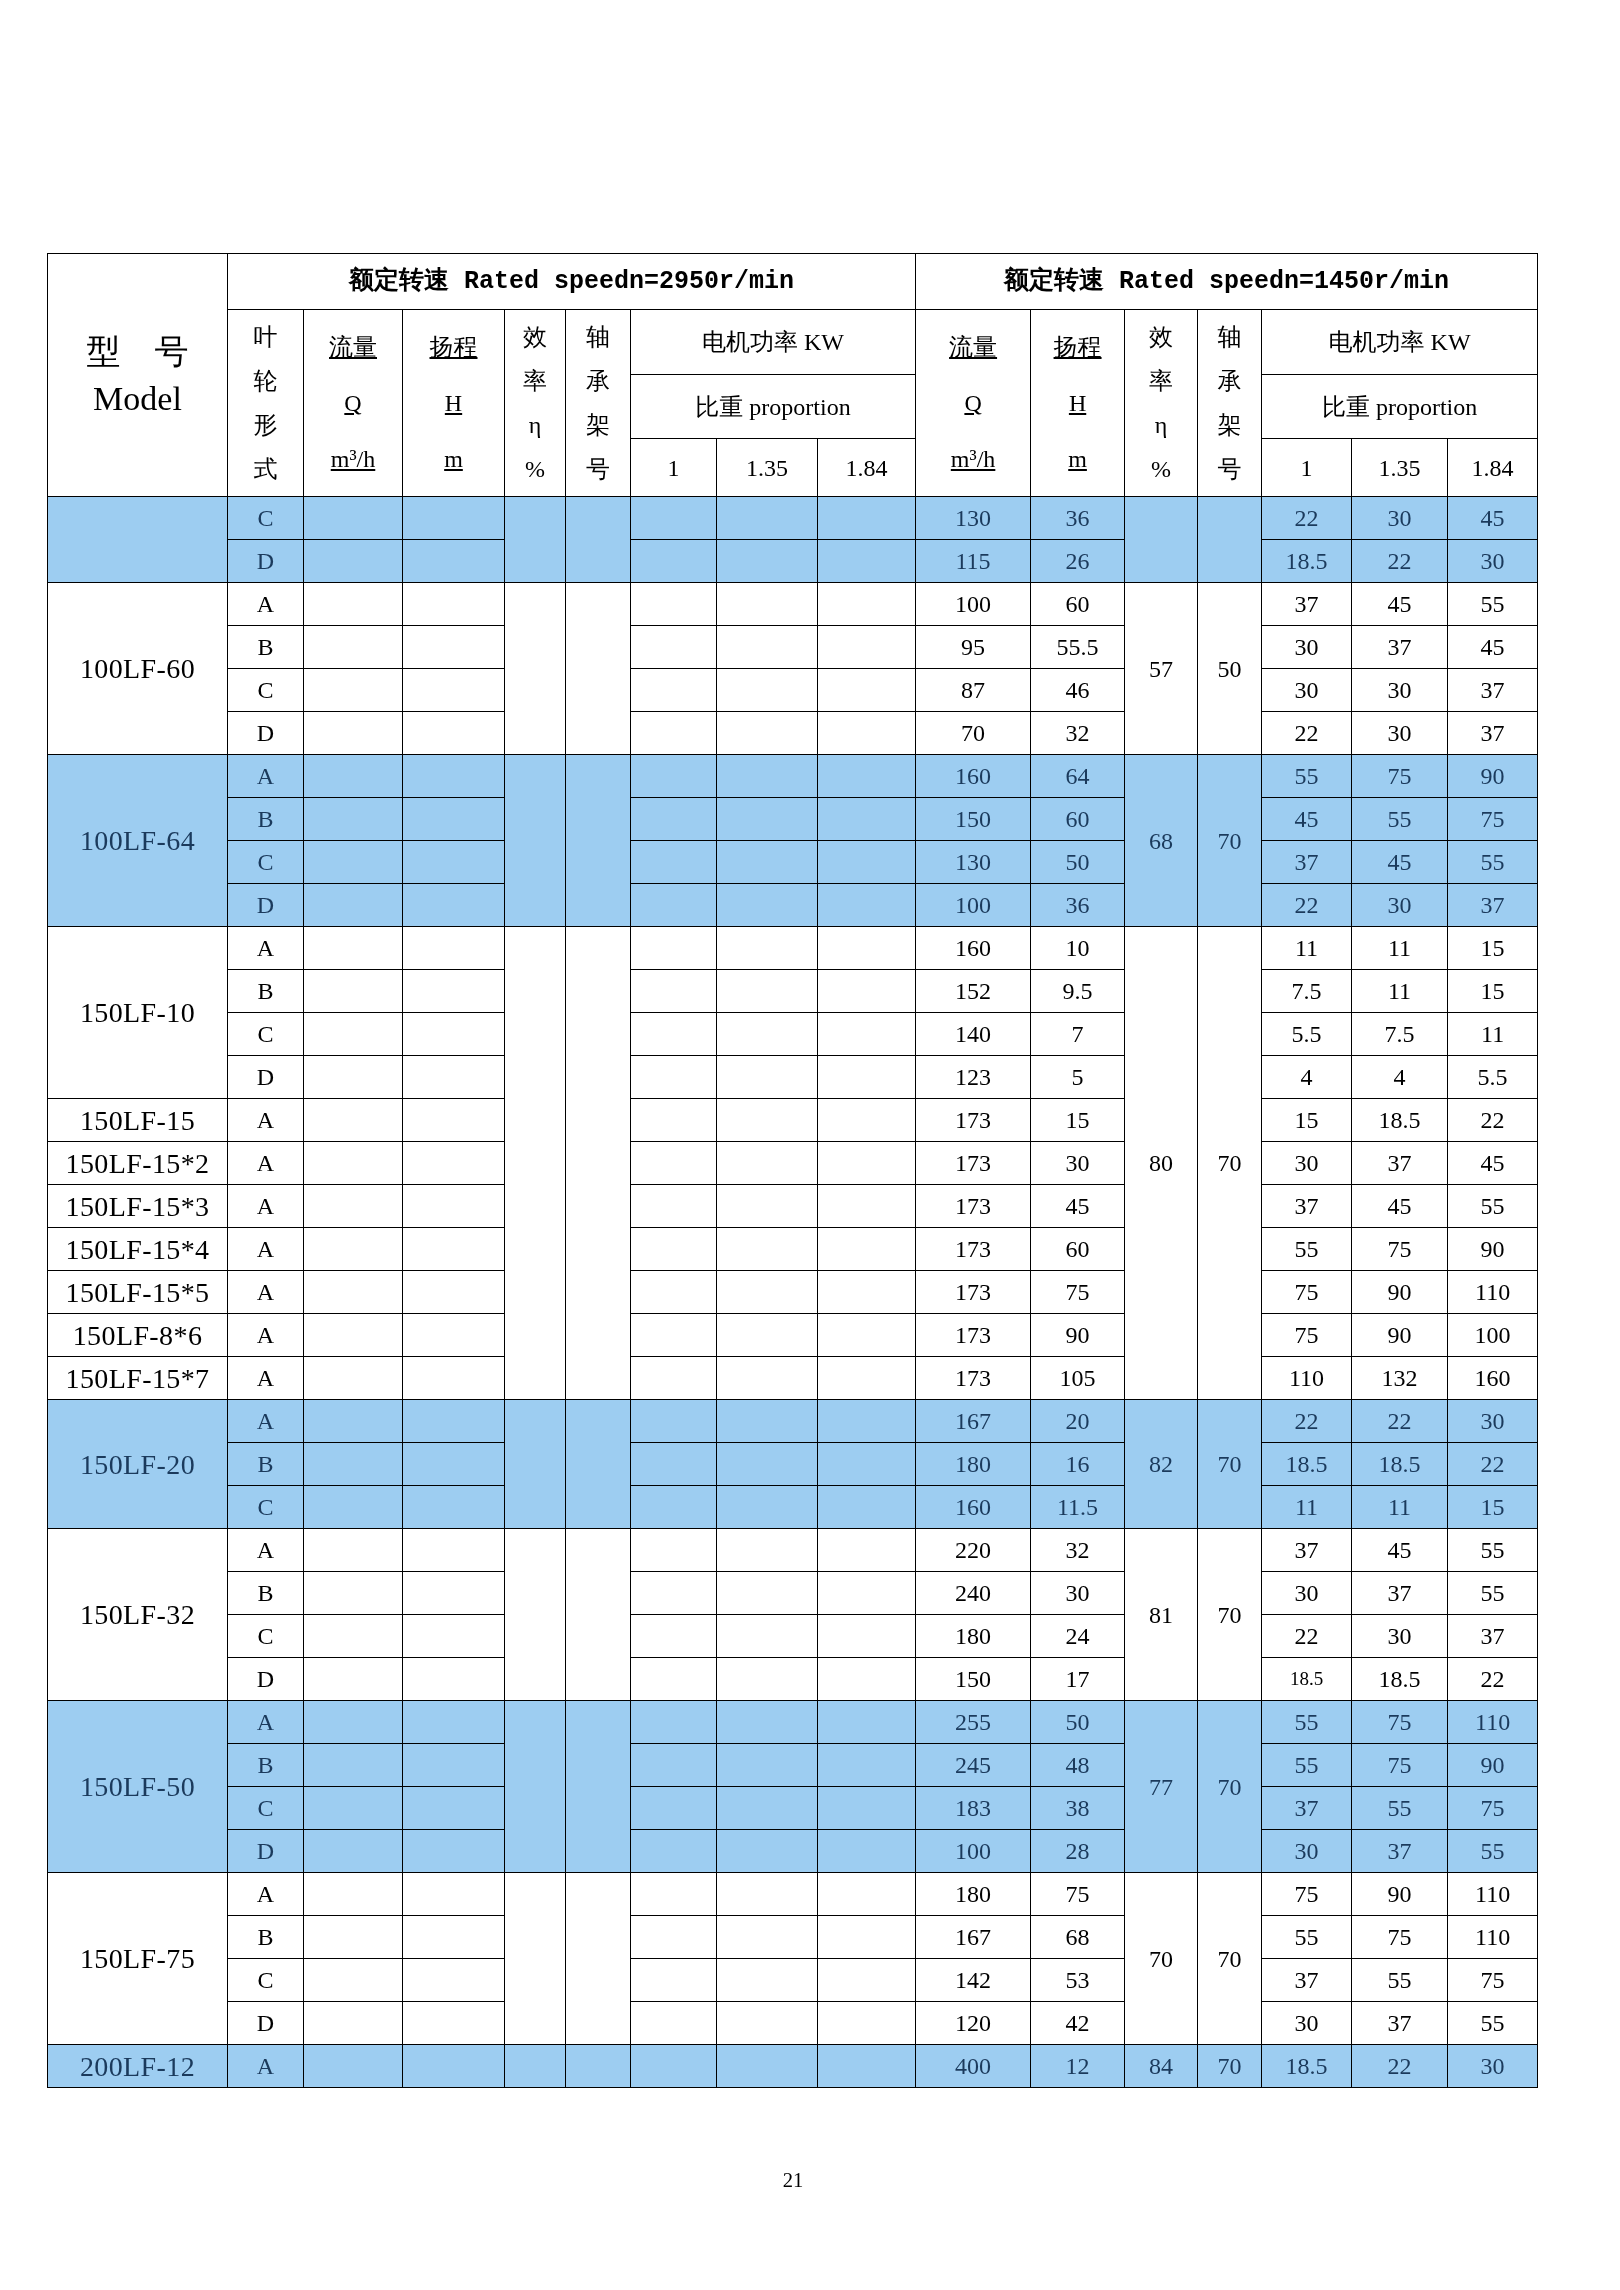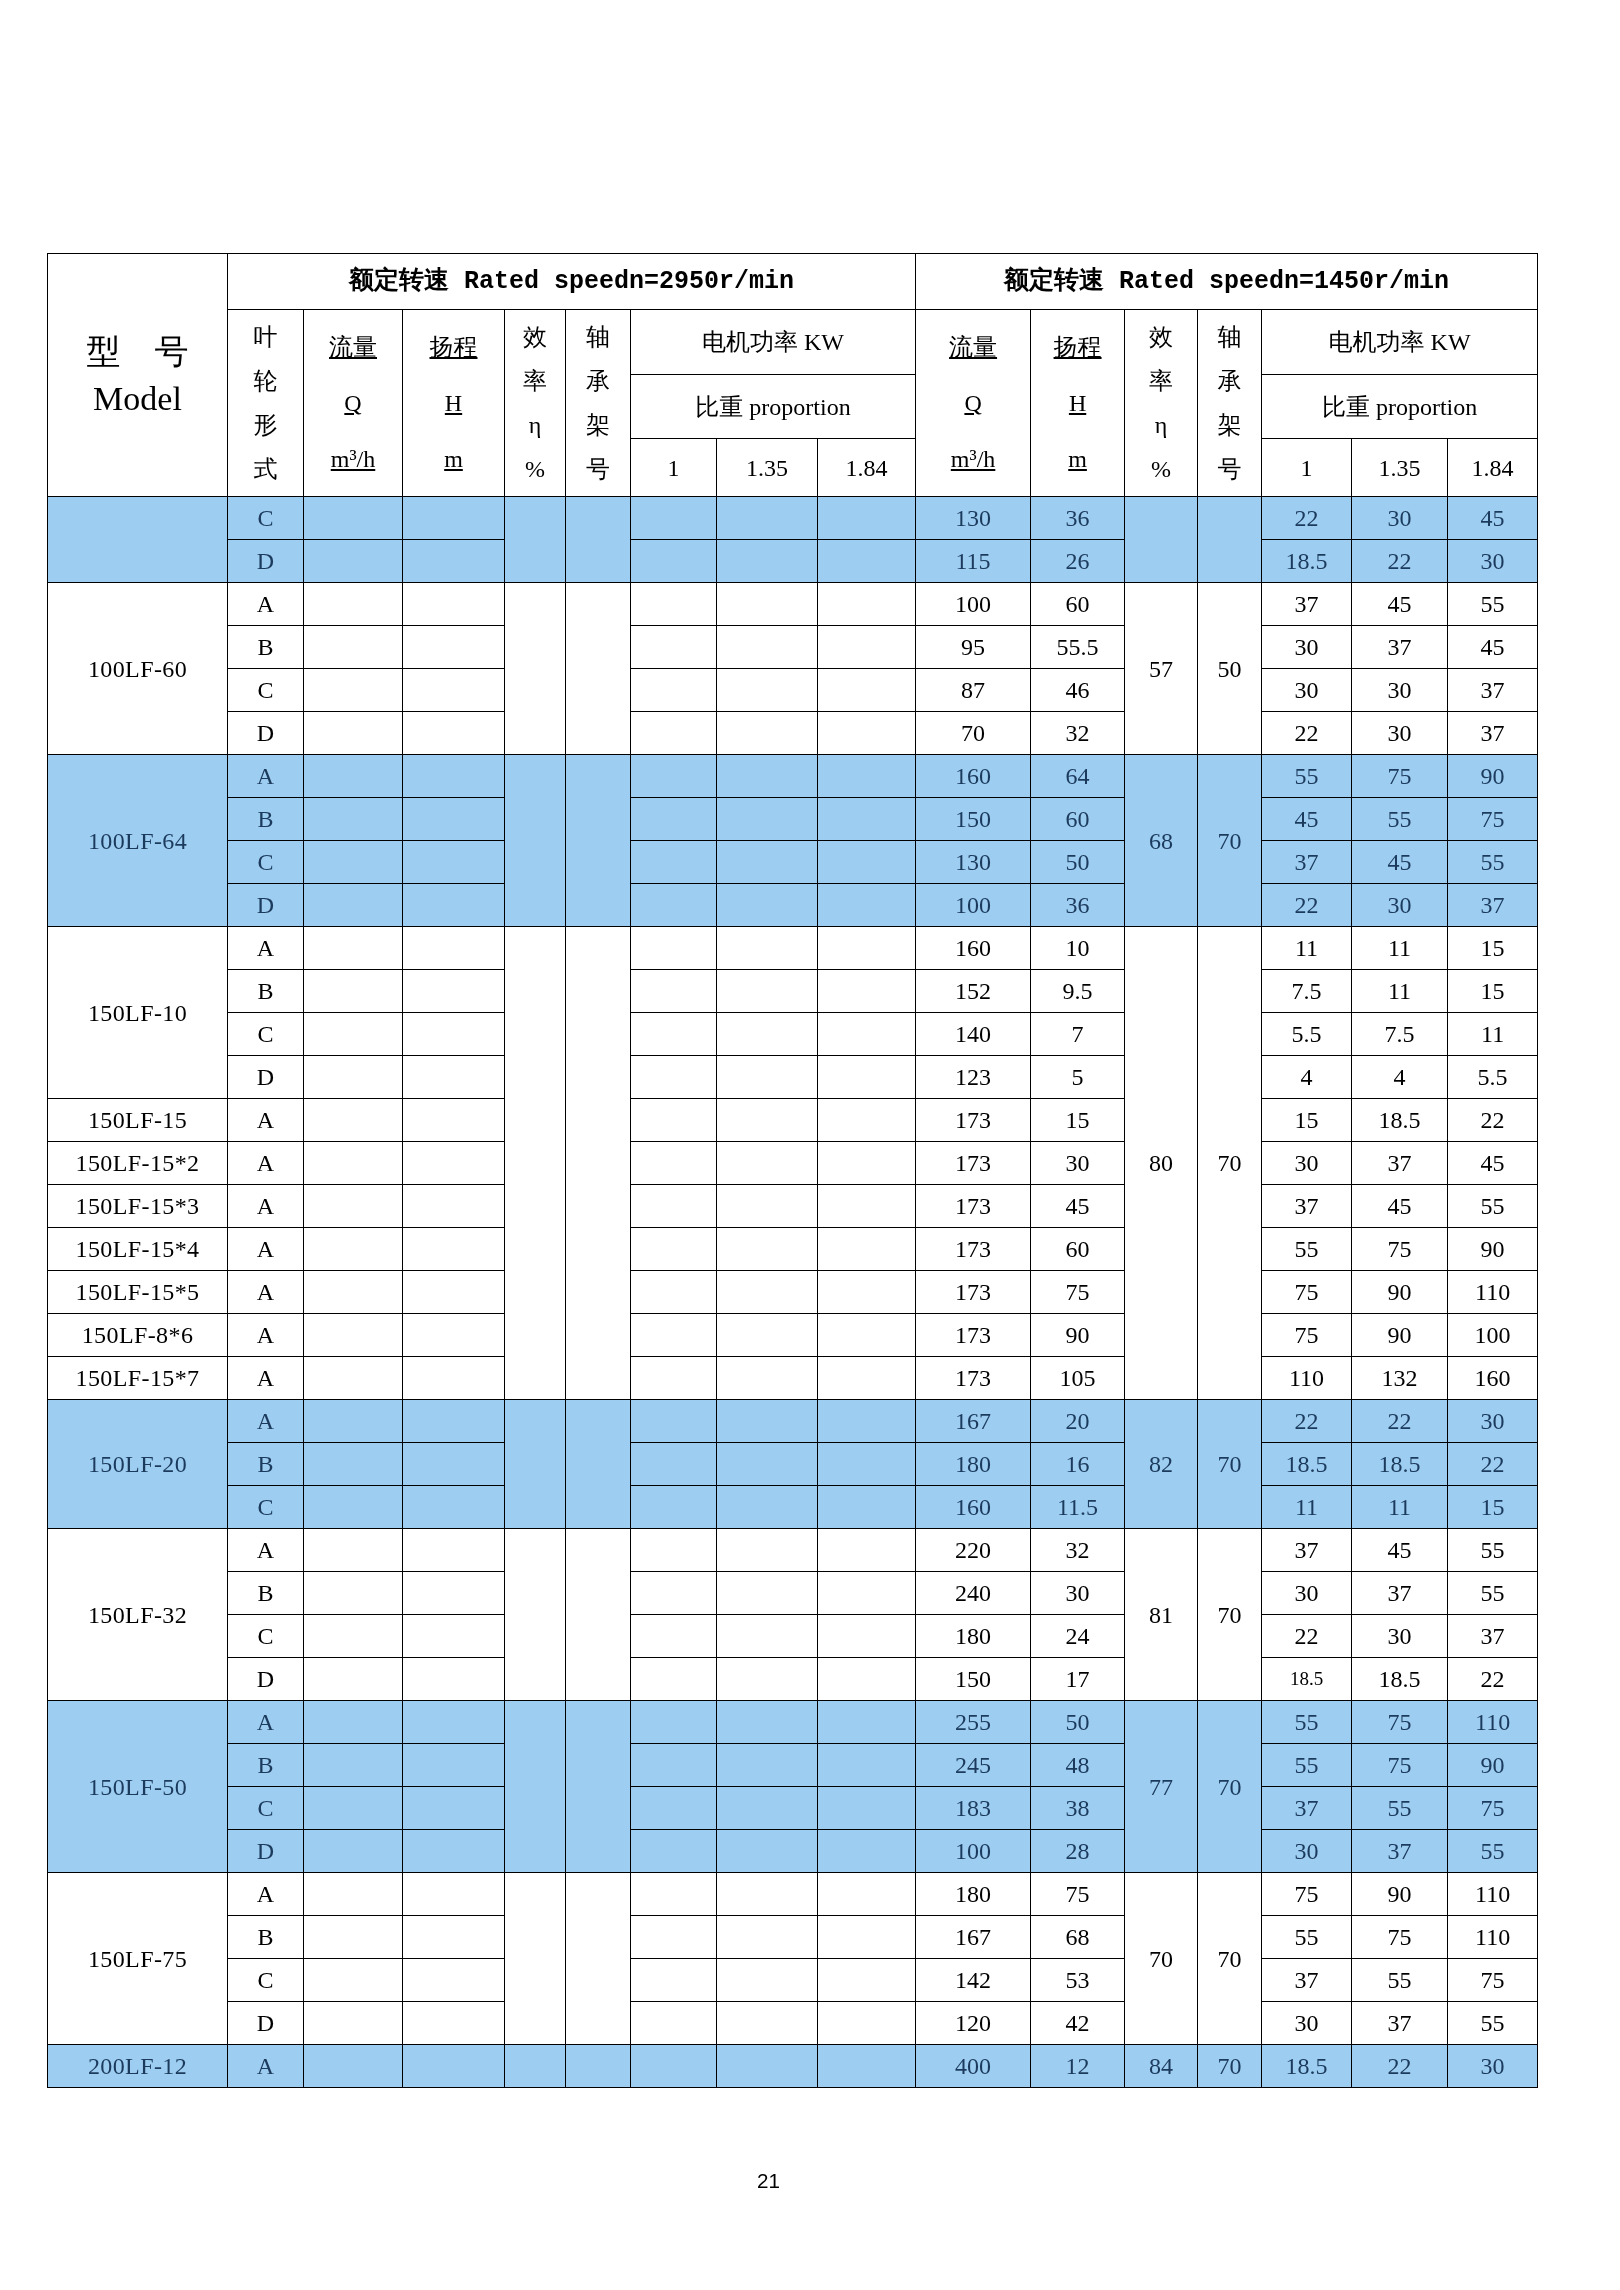--- a/index.html
+++ b/index.html
@@ -19,26 +19,26 @@
   thead tr:nth-child(4){height:58px;}
   thead tr:last-child th{border-bottom:1.8px solid #000;}
   .banner{font-weight:bold;font-size:25px;border-bottom:1.8px solid #000;
           font-family:Liberation Mono, monospace;}
   .pre{white-space:pre-line;}
   .mhead{font-size:34px;line-height:47px;}
   .v4{line-height:44px;font-size:24px;}
   .v3{line-height:56px;font-size:24px;text-decoration:underline;}
   tbody tr{height:43px;}
   tbody td{font-size:24px;}
-  td.model{font-size:24px;letter-spacing:0.4px;}
+  td.model{font-size:28px;letter-spacing:0.4px;}
   td.grp{border-top:1.8px solid #000;}
   td.blue{background:#9DCDF1;color:#1B3A5C;}
   td.small{font-size:19px;}
-  .pagenum{position:absolute;left:757px;top:2169px;width:72px;
-           font-family:Liberation Sans, sans-serif;font-size:20.6px;color:#000;}
+  .pagenum{position:absolute;left:757px;top:2169px;width:72px;text-align:center;
+           font-family:Liberation Serif, serif;font-size:20.6px;color:#000;}
 </style>
 </head>
 <body>
 
 <div class="page">
 
   <table class="spec">
     <colgroup>
       <col style="width:180px">
         <col style="width:76px">

